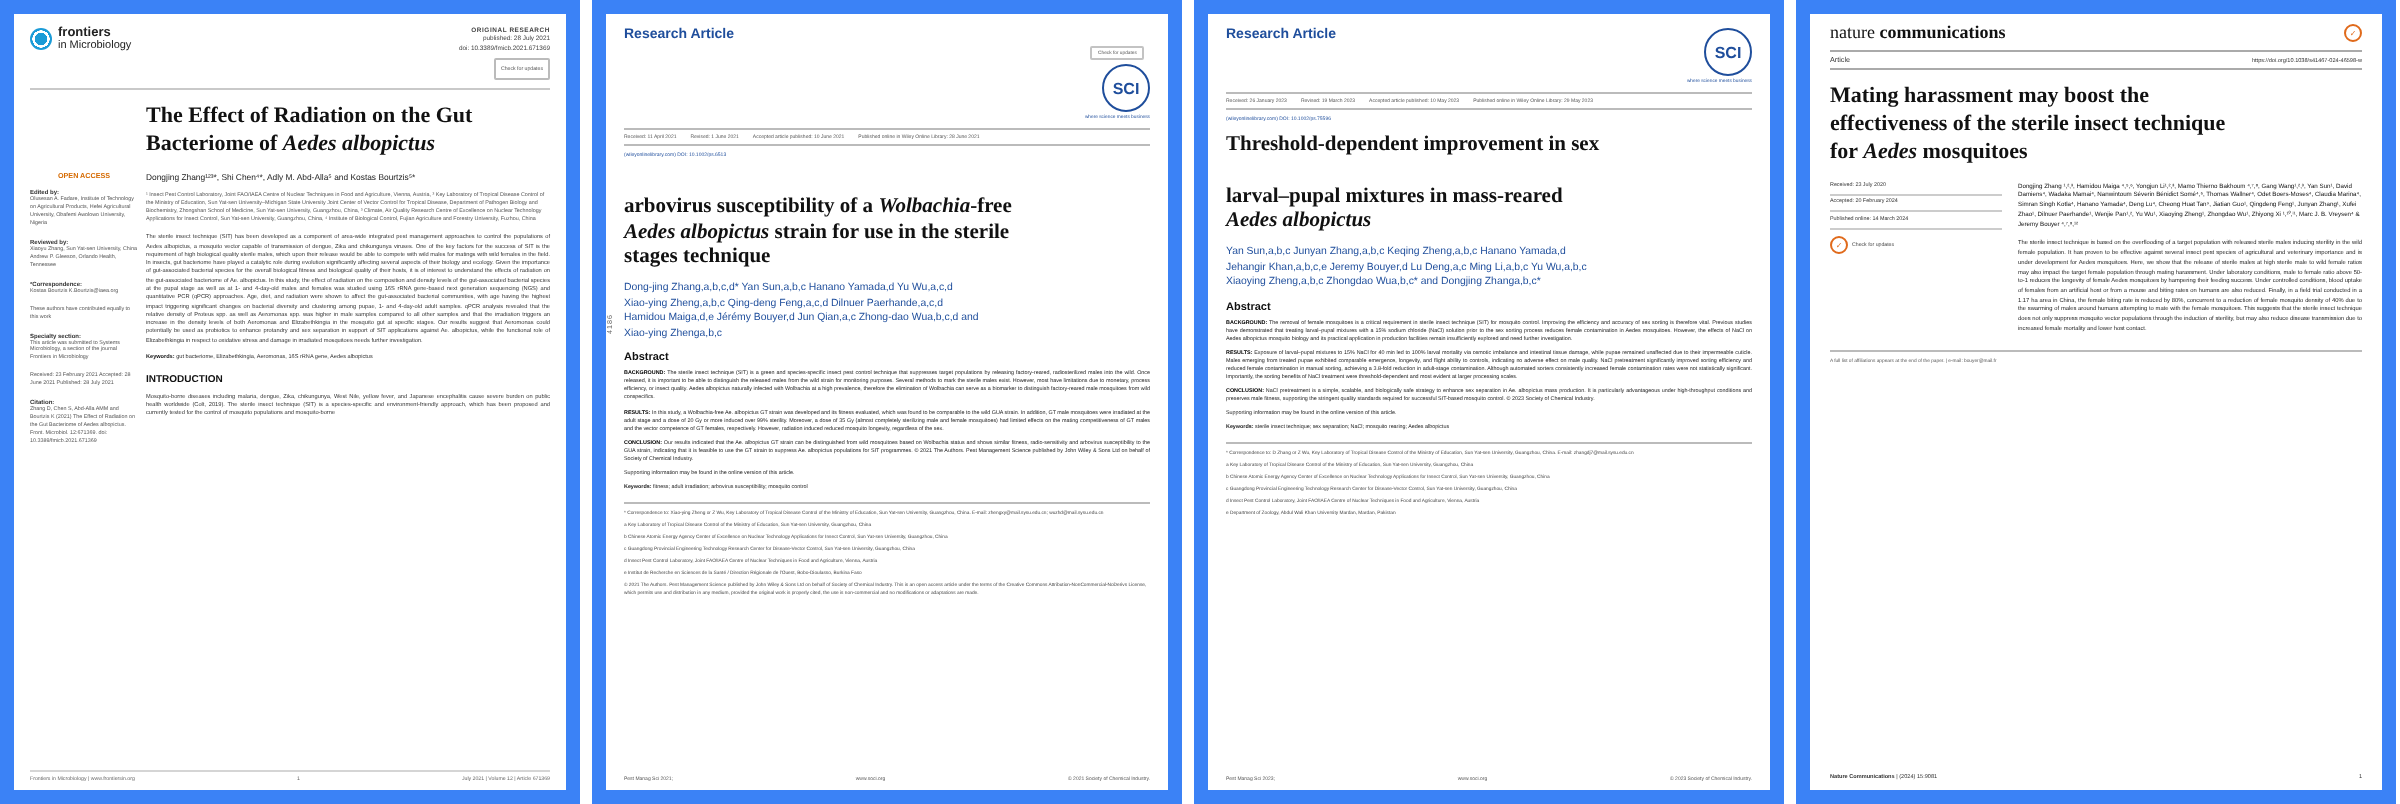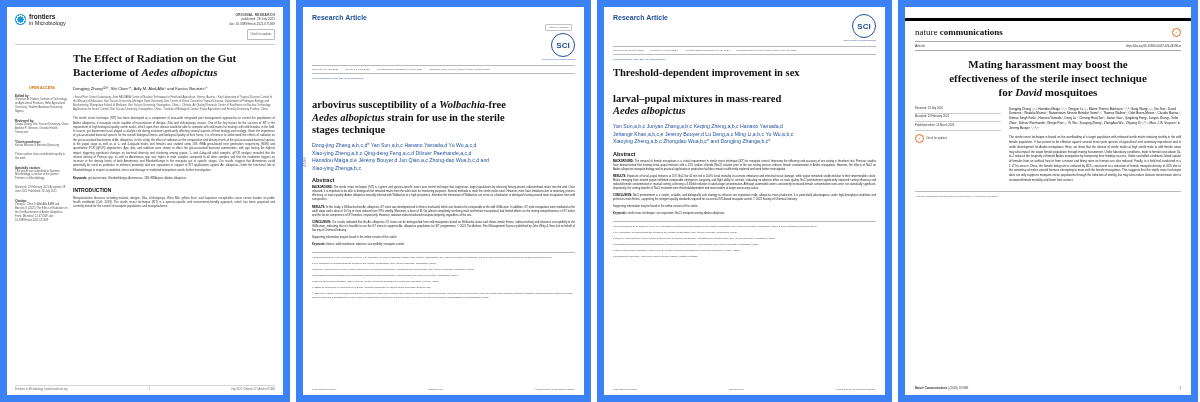--- a/index.html
+++ b/index.html
@@ -126,33 +126,33 @@
     display: flex; justify-content: space-between; align-items: flex-end;
     font-family: "Liberation Sans", sans-serif; font-size: 2.5px; color: #555;
   }
   .sci-sidebar {
     position: absolute; left: 0; top: 150px; width: 9px;
     font-family: "Liberation Sans", sans-serif; font-size: 3.6px; color: #666;
     writing-mode: vertical-rl; transform: rotate(180deg); letter-spacing: .5px;
   }
 
   
-  .nc .inner { position: absolute; inset: 0; padding: 2px 10px 0 10px; margin-top: 16px; }
+  .nc .inner { position: absolute; inset: 0; padding: 2px 10px 0 10px; }
   .nc-bar { height: 3px; background: #000; margin: -7px -10px 6px -10px; }
   .nc-head { display: flex; justify-content: space-between; align-items: center; }
   .nc-brand { font-family: "Liberation Serif", serif; font-size: 9px; color: #111; }
   .nc-brand b { font-weight: bold; }
   .nc-check { display: flex; align-items: center; gap: 2px; font-family: "Liberation Sans", sans-serif; font-size: 2.6px; color: #555; }
   .nc-circle { width: 7px; height: 7px; border-radius: 50%; border: 1px solid #e06a1b; color: #e06a1b; font-size: 4px; display: flex; align-items: center; justify-content: center; }
   .nc-sub { display: flex; justify-content: space-between; align-items: center; border-top: .8px solid #aaa; border-bottom: .8px solid #aaa; margin-top: 4px; padding: 2px 0; }
   .nc-artlabel { font-family: "Liberation Sans", sans-serif; font-size: 3.6px; color: #333; }
   .nc-doi { font-family: "Liberation Sans", sans-serif; font-size: 2.8px; color: #333; }
   .nc-title {
     font-family: "Liberation Serif", serif; font-size: 11px; font-weight: bold;
-    line-height: 1.26; color: #111; margin: 7px 0 7px 0; text-align: center;
+    line-height: 1.26; color: #111; margin: 7px 0 7px 0;
   }
   .nc-title i { font-style: italic; }
   .nc-cols { display: flex; gap: 8px; }
   .nc-colL { width: 86px; flex: none; }
   .nc-colR { flex: 1; }
   .nc-dates { font-family: "Liberation Sans", sans-serif; font-size: 2.7px; color: #333; line-height: 1.7; }
   .nc-dates .d { border-bottom: .5px solid #ccc; padding-bottom: 1.5px; margin-bottom: 1.5px; }
   .nc-checkupd { display: flex; align-items: center; gap: 2px; font-family: "Liberation Sans", sans-serif; font-size: 2.6px; color: #444; margin-top: 3px; }
   .nc-authors { font-family: "Liberation Sans", sans-serif; font-size: 3.1px; color: #111; line-height: 1.55; margin-bottom: 5px; }
   .nc-abs { font-family: "Liberation Sans", sans-serif; font-size: 2.9px; color: #222; line-height: 1.62; text-align: justify; }
@@ -413,21 +413,21 @@
       </div>
 
       <div class="nc-sub">
         <span class="nc-artlabel">Article</span>
         <span class="nc-doi">https://doi.org/10.1038/s41467-024-46598-w</span>
       </div>
 
       <h1 class="nc-title">
         <span>Mating harassment may boost the</span><br>
         <span>effectiveness of the sterile insect technique</span><br>
-        <span>for </span><i>David</i><span> mosquitoes</span>
+        <span>for </span><i>Aedes</i><span> mosquitoes</span>
       </h1>
 
       <div class="nc-cols">
         <div class="nc-colL">
           <div class="nc-dates">
             <div class="d">Received: 23 July 2020</div>
             <div class="d">Accepted: 20 February 2024</div>
             <div class="d">Published online: 14 March 2024</div>
           </div>
           <div class="nc-checkupd">

